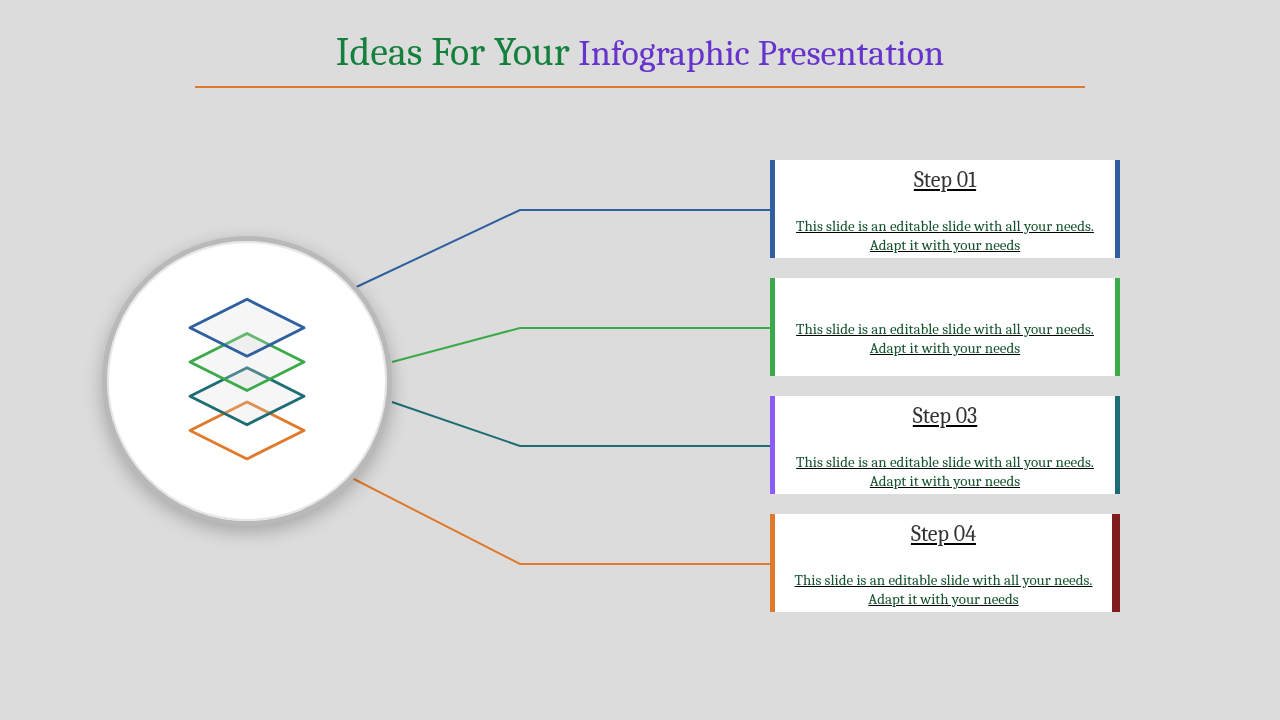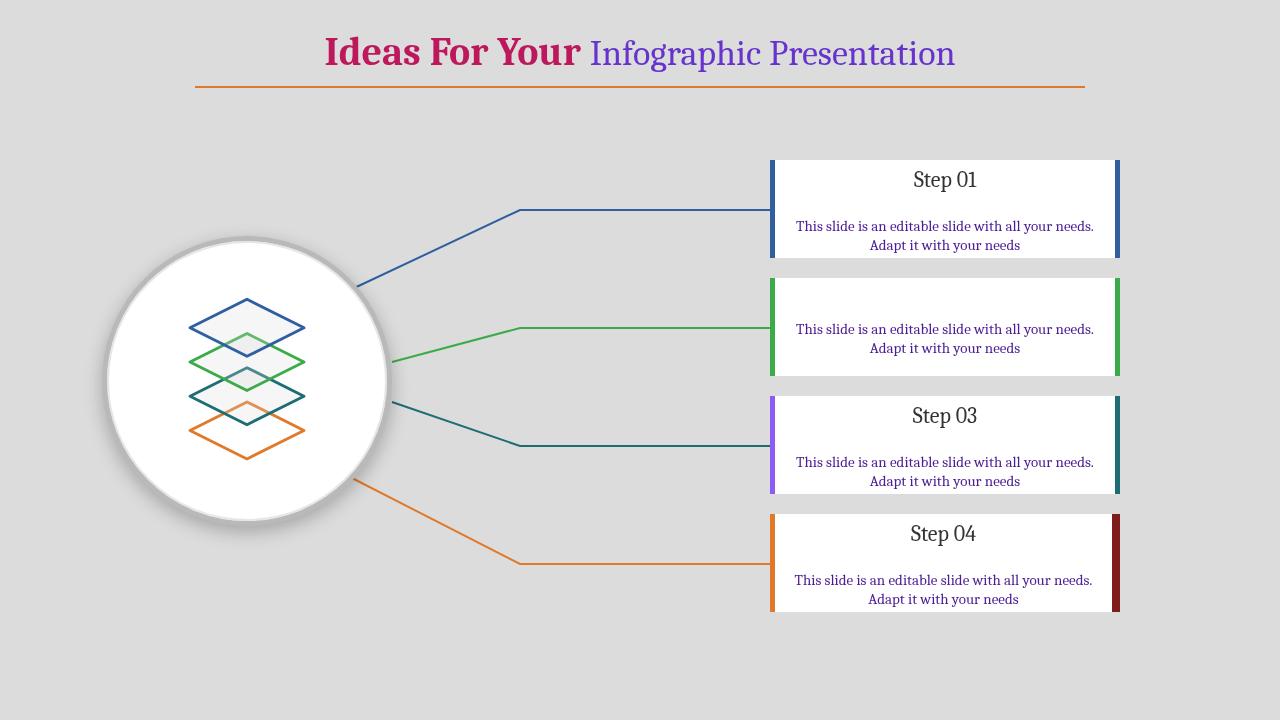--- a/index.html
+++ b/index.html
@@ -19,21 +19,21 @@
     width: 100%;
     text-align: center;
   }
   .title-line {
     display: inline-block;
     font-size: 40px;
     line-height: 1.2;
     color: #333;
     padding-bottom: 4px;
   }
-  .title-prefix { color: #be185d; font-weight: bold; }
+  .title-prefix { color: #15803d; }
   .title-main   { color: #6633cc; font-size: 36px; }
   .title-rule {
     margin: 6px auto 0;
     width: 890px;
     height: 0;
     border-top: 2px solid #e07a2a;
   }
 
   
   .hub {
@@ -69,23 +69,24 @@
   }
   .step {
     background: #ffffff;
     height: 98px;
     margin-bottom: 20px;
     padding: 14px 18px 10px 18px;
     display: flex;
     flex-direction: column;
     justify-content: center;
     text-align: center;
+    text-decoration: underline;
   }
   .step-title { font-size: 22px; color: #333; margin-bottom: 4px; }
-  .step-desc  { font-size: 15px; color: #4c1d95; line-height: 1.3; margin-top: 20px; }
+  .step-desc  { font-size: 15px; color: #14532d; line-height: 1.3; margin-top: 20px; }
 
   .step-1 { border-left: 5px solid #2f5f9e; border-right: 5px solid #2f5f9e; }
   .step-2 { border-left: 5px solid #3bab4a; border-right: 5px solid #3bab4a; }
   .step-3 { border-left: 5px solid #8b5cf6; border-right: 5px solid #1e6d74; justify-content: center; }
   .step-4 { border-left: 5px solid #e07a2a; border-right: 8px solid #7f1d1d; }
 </style>
 </head>
 <body>
 
 <div class="title-wrap">

